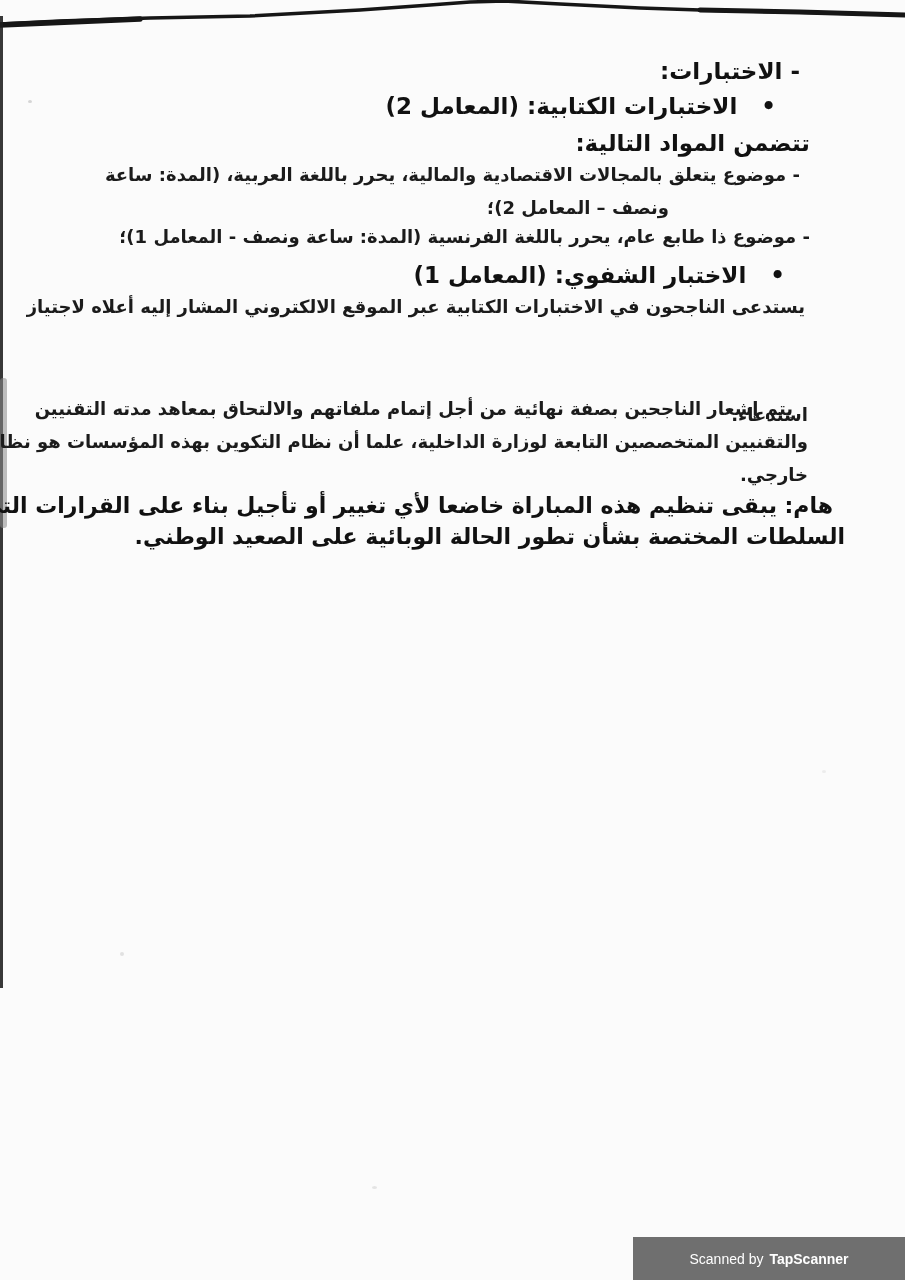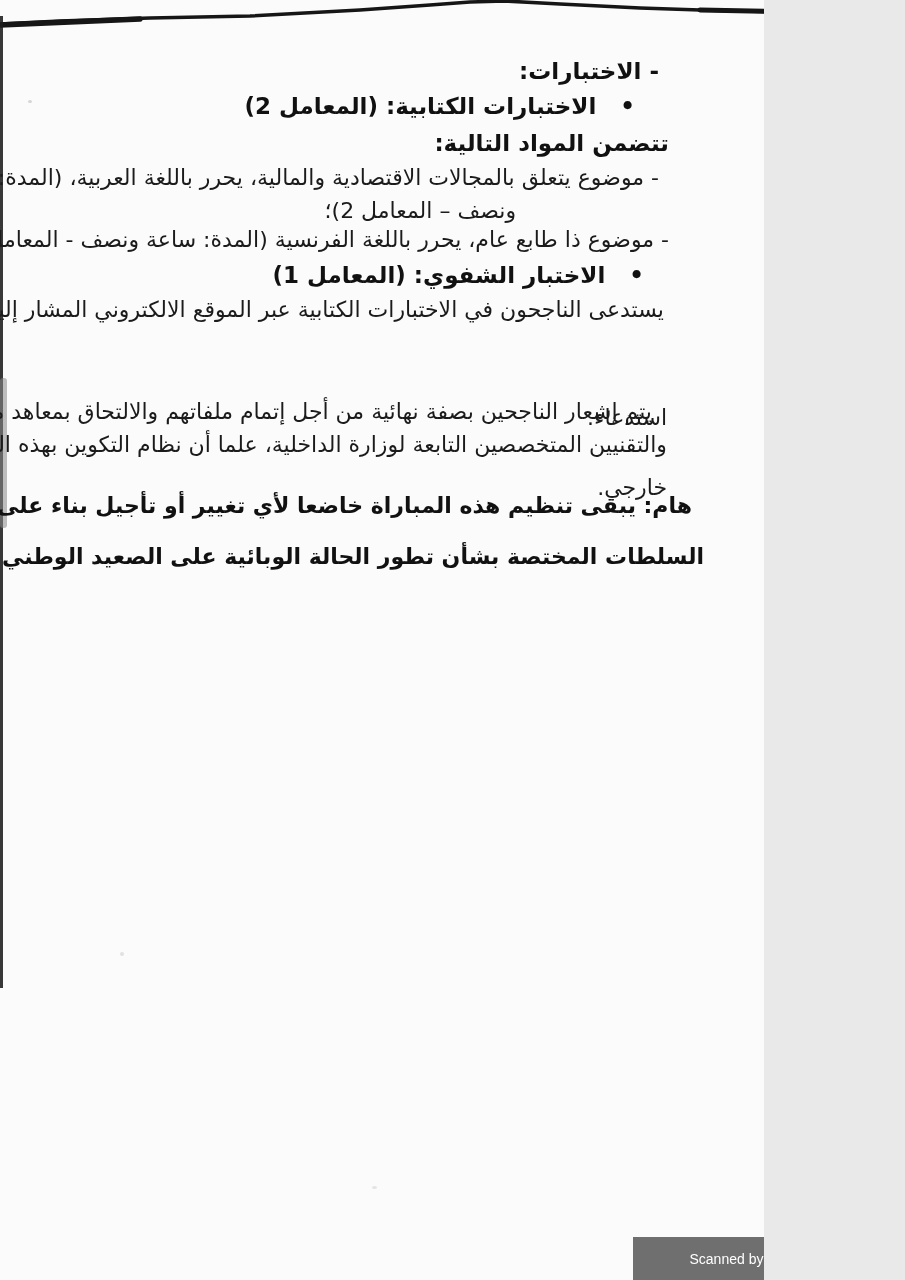--- a/index.html
+++ b/index.html
@@ -2,34 +2,34 @@
 <html lang="ar" style="--ink: #1b1b1b; --page-bg: #fbfbfb; --bar: #6f6f6f;"><head>
 <meta charset="utf-8">
 <style>
   html,body{margin:0;padding:0;}
   body{
     width:905px;height:1280px;overflow:hidden;
     background:#e9e9e9;
     font-family:"DejaVu Sans", sans-serif;
   }
   .page{
-    position:relative;width:764px;height:1280px;
+    position:relative;width:905px;height:1280px;
     background:var(--page-bg,#fbfbfb);
     overflow:hidden;
   }
   .line{
     position:absolute;
     direction:rtl;
     white-space:nowrap;
     color:var(--ink,#1b1b1b);
     letter-spacing:0;
     line-height:1.25;
   }
   .heading{font-weight:700;font-size:23px;color:#111;}
-  .body{font-weight:400;font-size:22px;}
+  .body{font-weight:700;font-size:18px;}
   .boldp{font-weight:700;font-size:22px;color:#111;}
 
   
   .edge-top{position:absolute;left:0;top:0;width:905px;height:40px;pointer-events:none;}
   .edge-left{position:absolute;left:0;top:16px;width:3px;height:972px;background:#1c1c1c;opacity:.88;}
   .edge-left-smudge{position:absolute;left:0;top:378px;width:7px;height:150px;background:#8a8a8a;opacity:.55;border-radius:3px;}
   .speck{position:absolute;border-radius:50%;pointer-events:none;}
 
   
   .watermark{
@@ -55,29 +55,29 @@
   <div class="edge-left-smudge"></div>
   <div class="speck" style="left:28px;top:100px;width:4px;height:3px;background:#bdbdbd;opacity:.6;"></div>
   <div class="speck" style="left:120px;top:952px;width:4px;height:4px;background:#cccccc;opacity:.55;"></div>
   <div class="speck" style="left:372px;top:1186px;width:5px;height:3px;background:#d6d6d6;opacity:.6;"></div>
   <div class="speck" style="left:822px;top:770px;width:4px;height:3px;background:#dddddd;opacity:.5;"></div>
 
   <div class="line heading" style="top:57px;right:105px;">- الاختبارات:</div>
   <div class="line heading" style="top:92px;right:129px;">•&nbsp;&nbsp;&nbsp;الاختبارات الكتابية: (المعامل 2)</div>
   <div class="line heading" style="top:129px;right:95px;">تتضمن المواد التالية:</div>
   <div class="line body" style="top:164px;right:105px;">- موضوع يتعلق بالمجالات الاقتصادية والمالية، يحرر باللغة العربية، (المدة: ساعة</div>
-  <div class="line body" style="top:197px;right:248px;">ونصف – المعامل 2)؛</div>
-  <div class="line body" style="top:226px;right:95px;">- موضوع ذا طابع عام، يحرر باللغة الفرنسية (المدة: ساعة ونصف - المعامل 7)؛</div>
+  <div class="line body" style="top:197px;right:236px;">ونصف – المعامل 2)؛</div>
+  <div class="line body" style="top:226px;right:95px;">- موضوع ذا طابع عام، يحرر باللغة الفرنسية (المدة: ساعة ونصف - المعامل 1)؛</div>
   <div class="line heading" style="top:261px;right:120px;">•&nbsp;&nbsp;&nbsp;الاختبار الشفوي: (المعامل 1)</div>
   <div class="line body" style="top:296px;right:100px;">يستدعى الناجحون في الاختبارات الكتابية عبر الموقع الالكتروني المشار إليه أعلاه لاجتياز</div>
   <div class="line body" style="top:362px;right:97px;margin-top:42px;">استدعاء.</div>
   <div class="line body" style="top:398px;right:112px;">يتم إشعار الناجحين بصفة نهائية من أجل إتمام ملفاتهم والالتحاق بمعاهد مدته التقنيين</div>
   <div class="line body" style="top:431px;right:97px;">والتقنيين المتخصصين التابعة لوزارة الداخلية، علما أن نظام التكوين بهذه المؤسسات هو نظام</div>
-  <div class="line body" style="top:464px;right:97px;margin-top:10px;">خارجي.</div>
+  <div class="line body" style="top:464px;right:97px;">خارجي.</div>
   <div class="line boldp" style="top:492px;right:72px;">هام: يبقى تنظيم هذه المباراة خاضعا لأي تغيير أو تأجيل بناء على القرارات التي تتخذها</div>
-  <div class="line boldp" style="top:543px;right:60px;">السلطات المختصة بشأن تطور الحالة الوبائية على الصعيد الوطني.</div>
+  <div class="line boldp" style="top:523px;right:60px;">السلطات المختصة بشأن تطور الحالة الوبائية على الصعيد الوطني.</div>
 
   <div class="watermark">
     <span>Scanned by</span>
     <span class="brand">TapScanner</span>
   </div>
 
 </div>
 
 </body></html>

